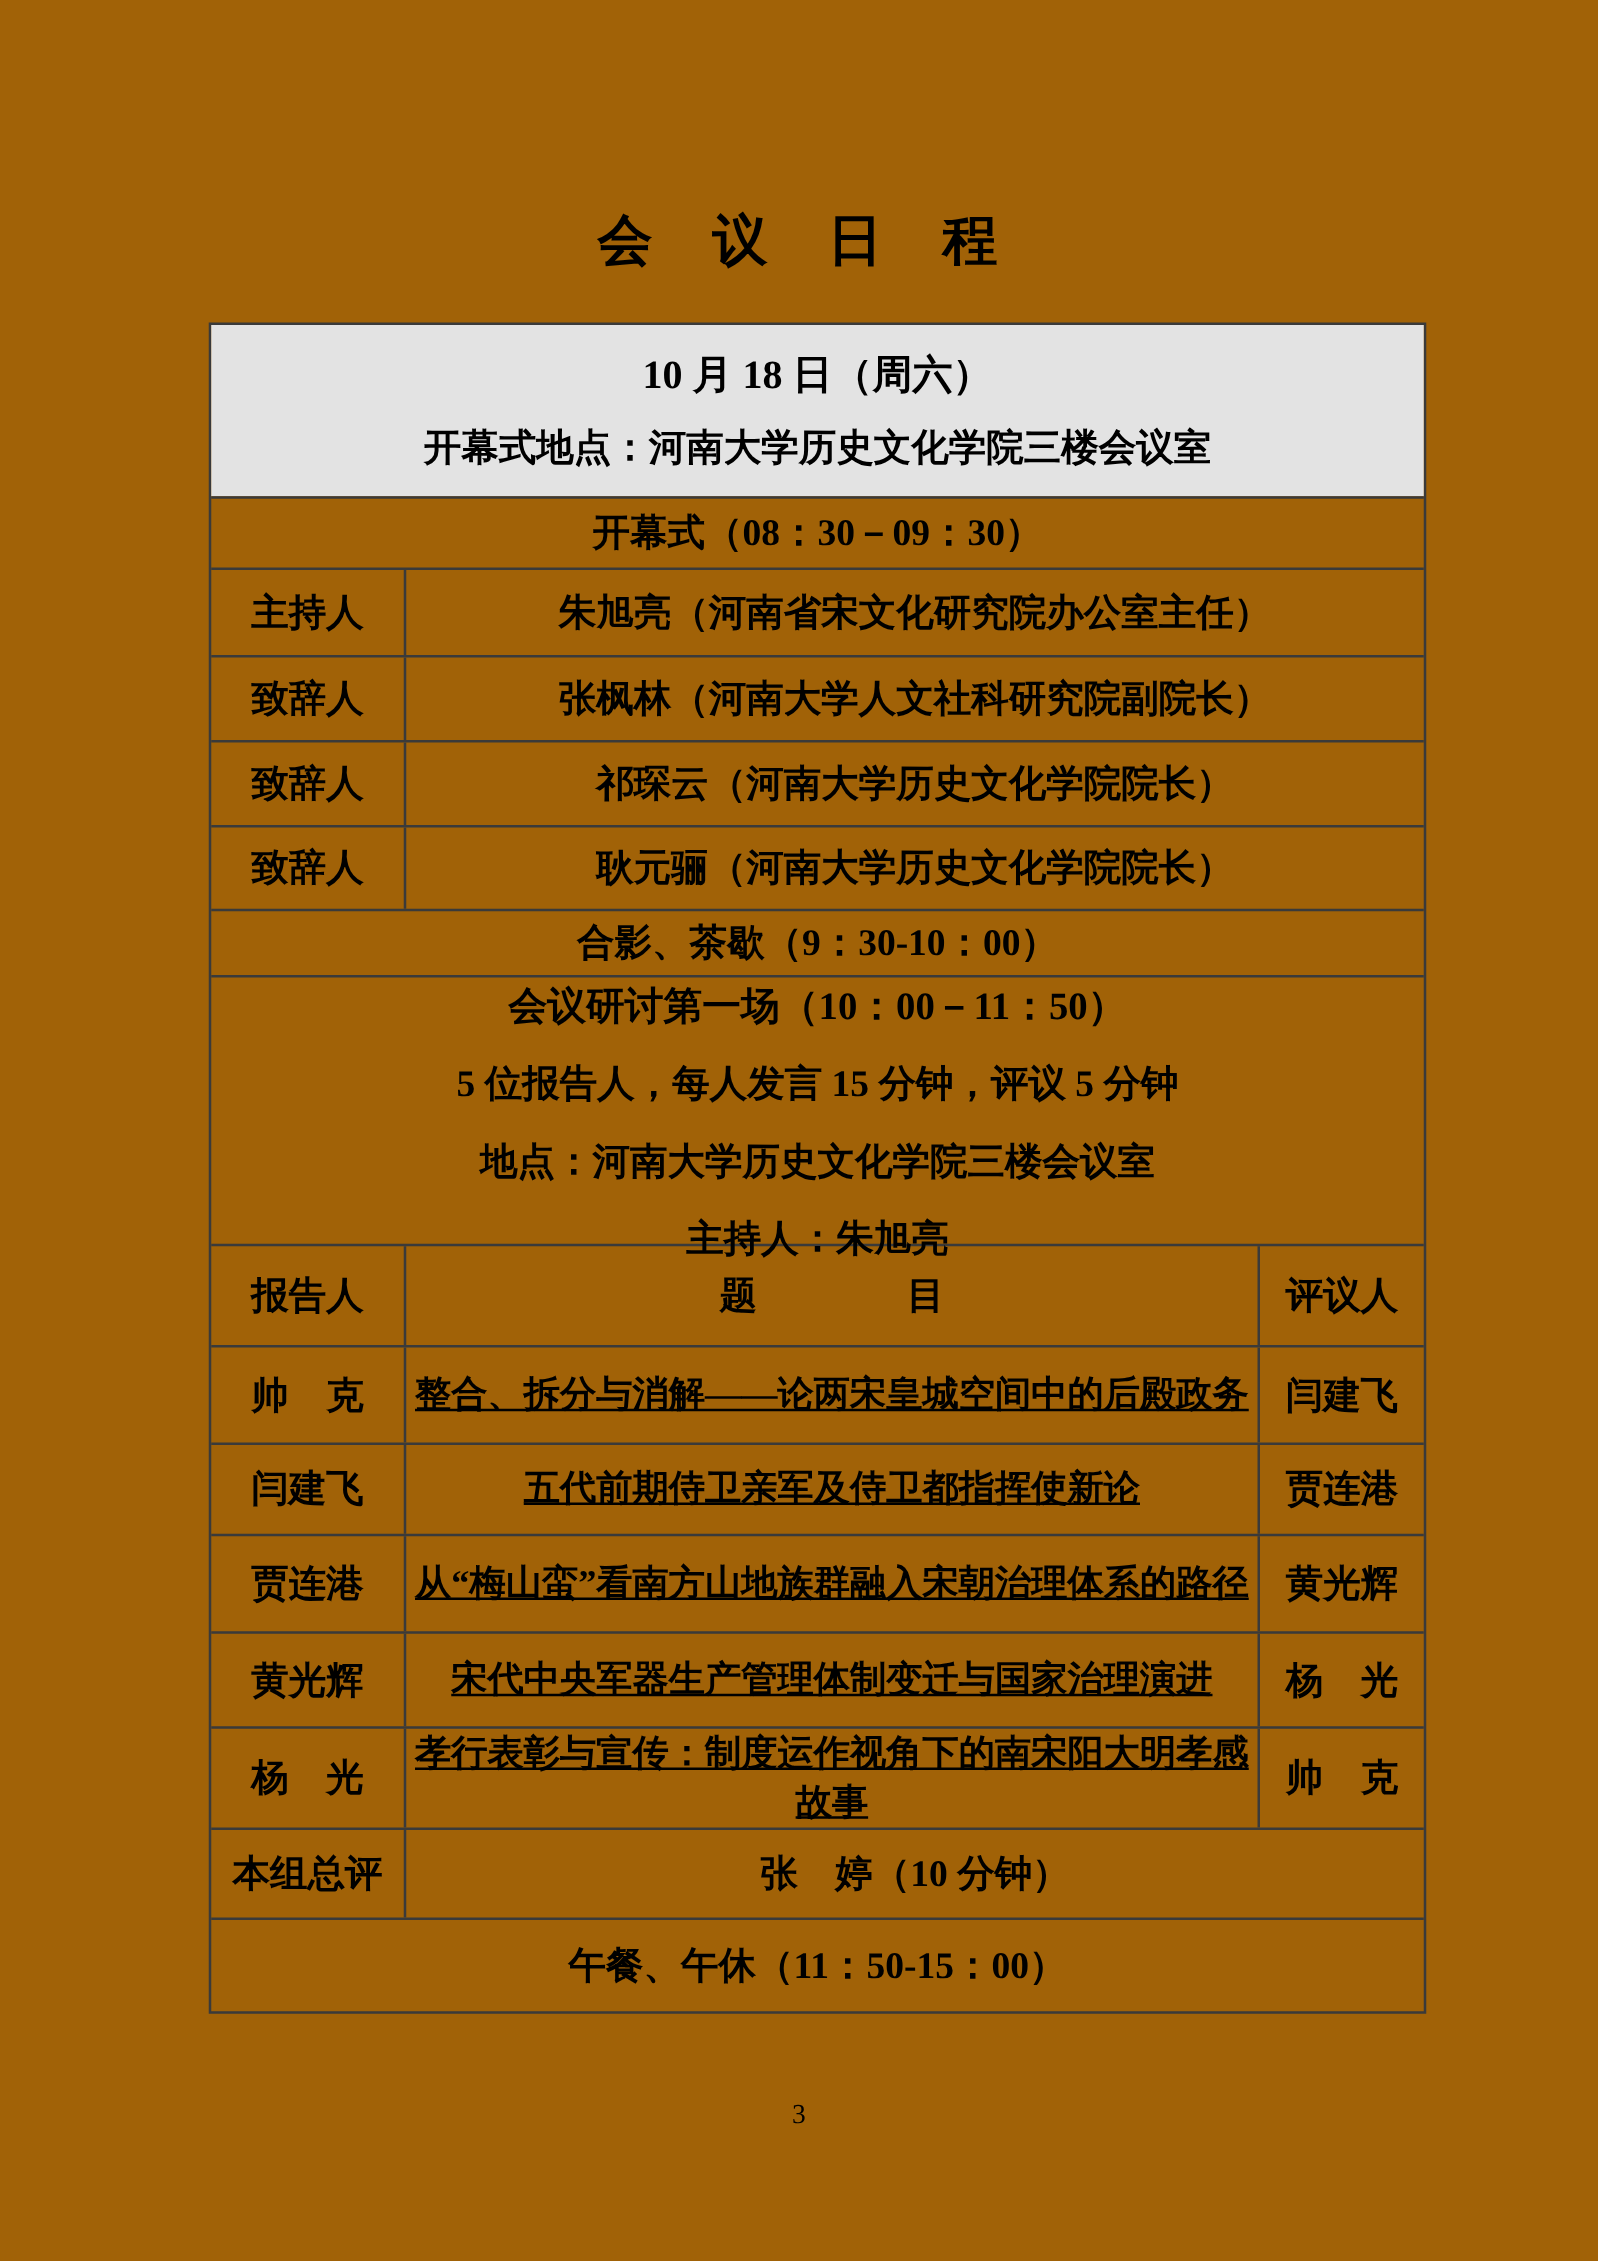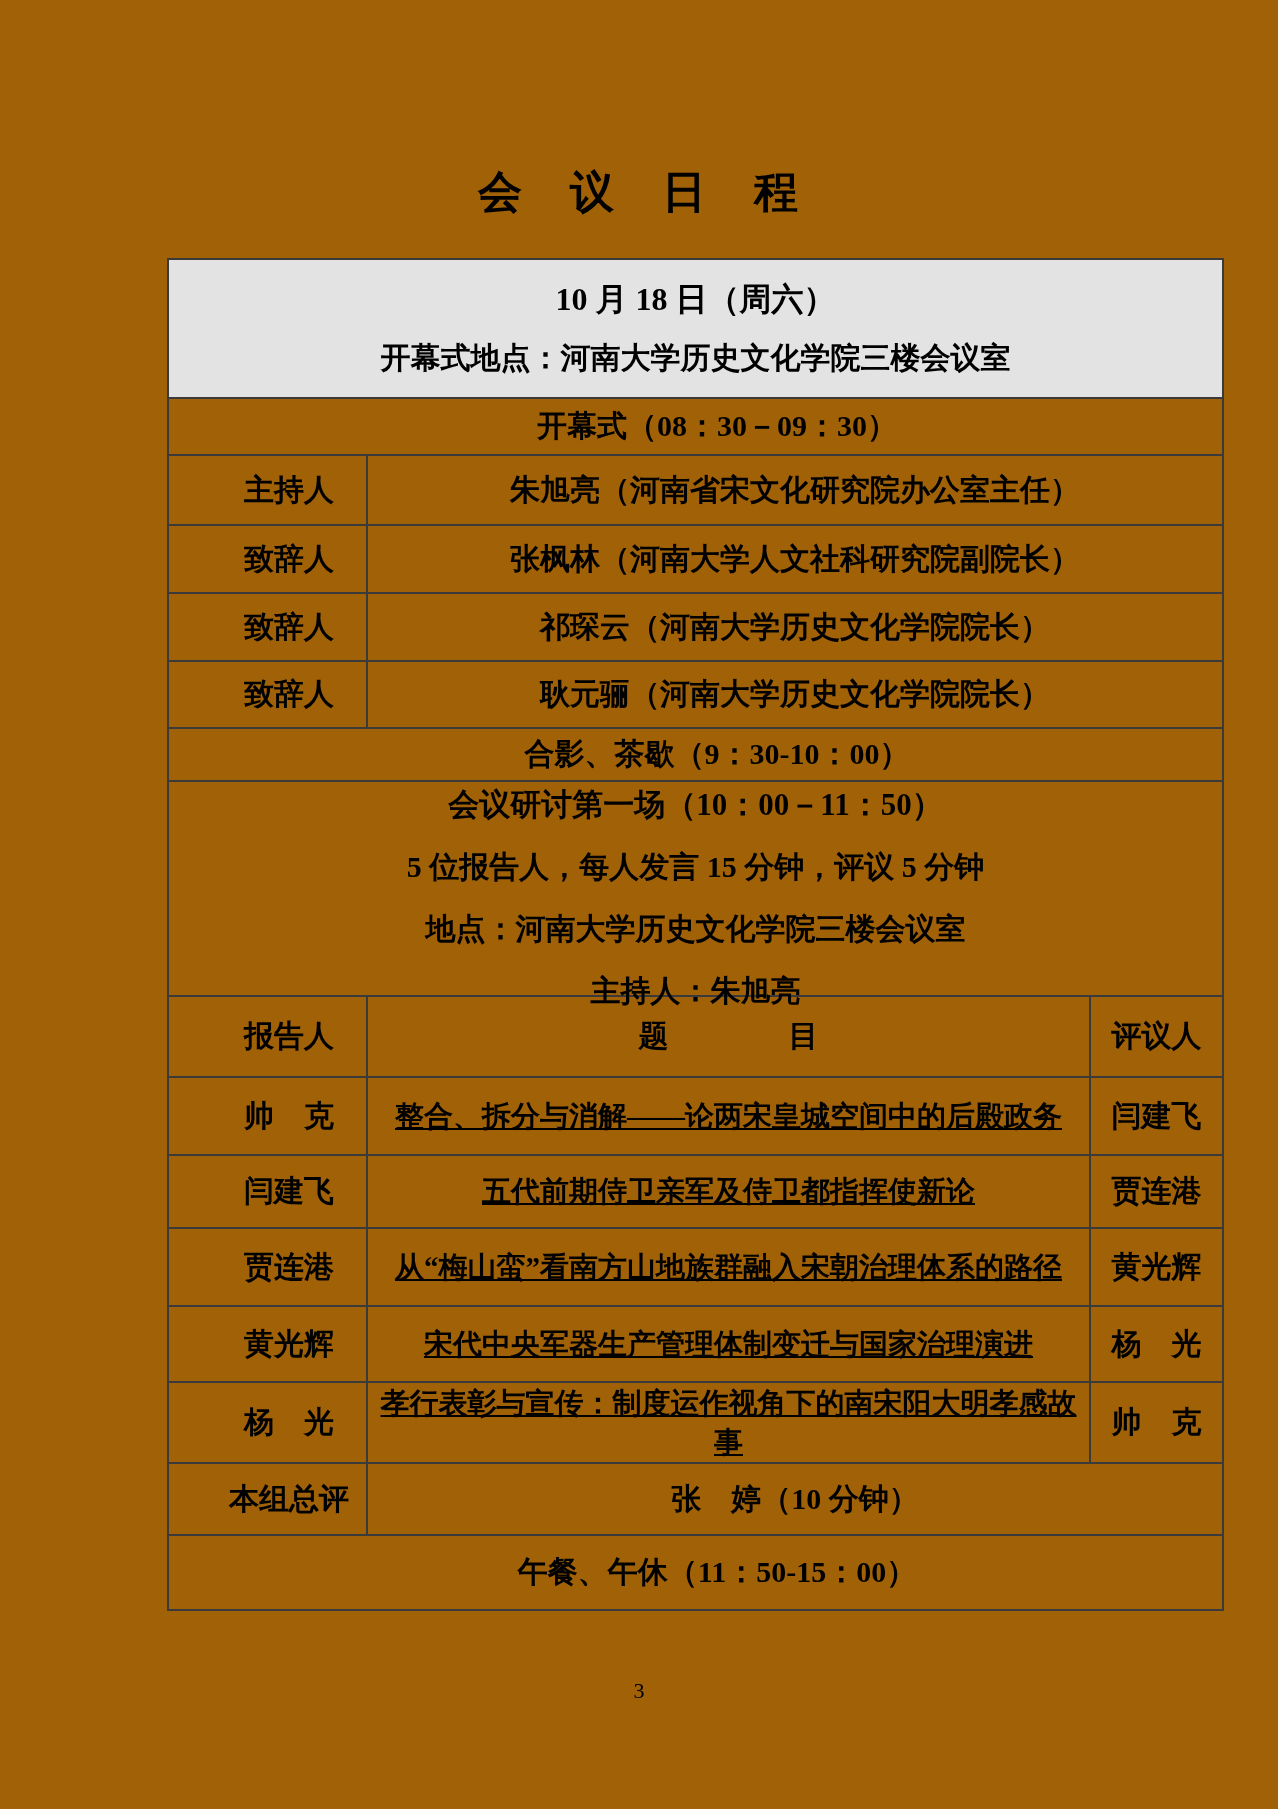--- a/index.html
+++ b/index.html
@@ -27,30 +27,29 @@
     text-align:center;
     font-size:44px;
     line-height:54px;
     font-weight:bold;
     letter-spacing:2px;
   }
   .schedule-table{
     position:absolute;
     left:167px;
     top:258px;
-    width:1057px;
+    width:974px;
     border:2px solid var(--color-border);
     font-weight:bold;
     font-size:30px;
   }
   .t-row{
     display:flex;
     align-items:stretch;
     width:100%;
-    padding-left:43px;
   }
   .t-row + .t-row{border-top:2px solid var(--color-border);}
   .cell{
     display:flex;
     align-items:center;
     justify-content:center;
     text-align:center;
     padding:2px 8px;
   }
   .c1{width:154px;flex:none;}

